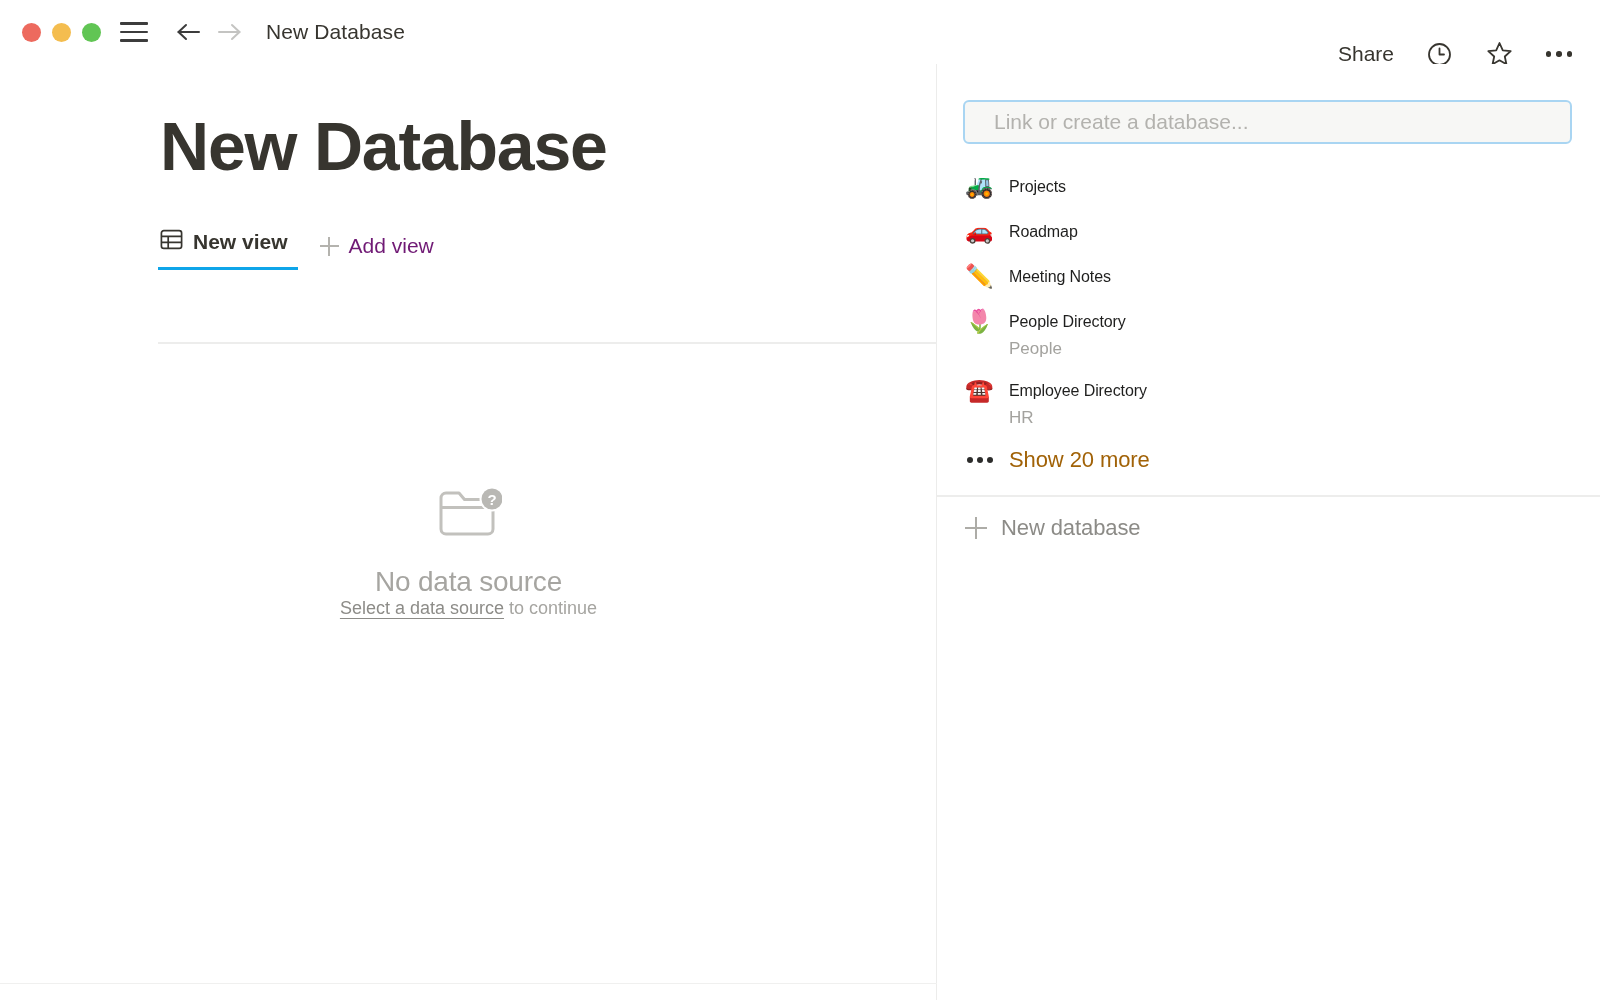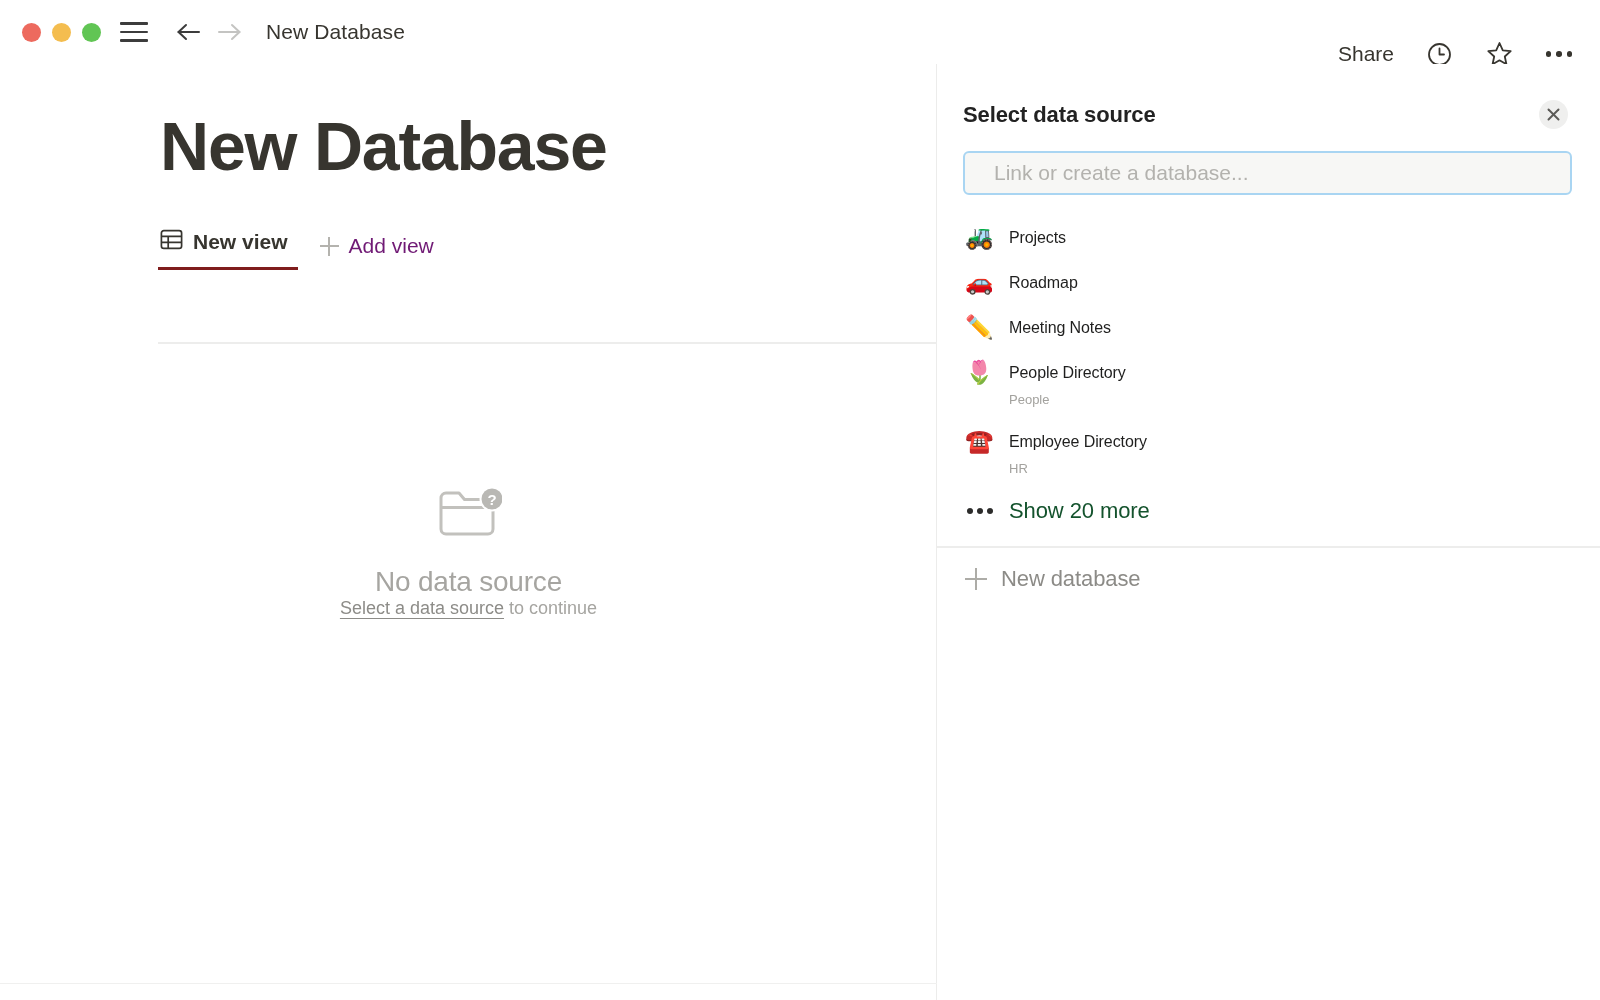--- a/index.html
+++ b/index.html
@@ -123,21 +123,21 @@
     height: 44px;
   }
   .tab {
     display: flex;
     align-items: center;
     gap: 10px;
     padding-bottom: 12px;
     cursor: pointer;
   }
   .tab-label { font-size: 21px; color: #37352f; font-weight: 600; }
-  .tab.active { border-bottom: 3px solid #7f1d1d; padding-left: 2px; padding-right: 10px; }
+  .tab.active { border-bottom: 3px solid #0ea5e9; padding-left: 2px; padding-right: 10px; }
   .tab.add { color: #a5a49f; }
   .tab.add .tab-label { color: #701a75; font-weight: 400; }
   .plus-icon {
     position: relative; width: 19px; height: 19px; display: inline-block;
   }
   .plus-icon::before, .plus-icon::after {
     content: ""; position: absolute; background: #b4b3ae;
   }
   .plus-icon::before { left: 0; top: 8.5px; width: 19px; height: 2px; }
   .plus-icon::after { top: 0; left: 8.5px; height: 19px; width: 2px; }
@@ -237,34 +237,34 @@
   .result-emoji {
     font-size: 23px;
     line-height: 28px;
     width: 30px;
     flex: 0 0 30px;
     text-align: center;
     font-family: "DejaVu Sans", sans-serif;
   }
   .result-text { display: flex; flex-direction: column; gap: 2px; padding-top: 1px; }
   .result-title { font-size: 16px; color: #1f1f1e; letter-spacing: -0.1px; line-height: 28px; }
-  .result-sub { font-size: 13px; color: #a3a29e; line-height: 22px; }
+  .result-sub { font-size: 17px; color: #a3a29e; line-height: 22px; }
 
   .dots-row {
     display: flex; align-items: center; gap: 14px;
     padding: 10px 8px 10px 6px;
     border-radius: 5px;
     cursor: pointer;
   }
   .dots-icon {
     width: 30px; flex: 0 0 30px;
     display: flex; gap: 4px; justify-content: center; align-items: center;
   }
   .dots-icon i { width: 6px; height: 6px; border-radius: 50%; background: #2c2c2b; display: block; }
-  .dots-label { font-size: 22px; color: #14532d; letter-spacing: -0.1px; }
+  .dots-label { font-size: 22px; color: #a16207; letter-spacing: -0.1px; }
 
   .panel-divider {
     margin: 12px 0 0 0;
     height: 1.5px;
     background: #ededec;
   }
 
   .new-db-row {
     display: flex; align-items: center; gap: 14px;
     padding: 18px 20px 18px 28px;
@@ -381,29 +381,20 @@
         <div class="empty-sub">
           <span class="empty-link">Select a data source</span><span> to continue</span>
         </div>
       </div>
 
       <div class="content-bottom-rule"></div>
     </div>
 
     <div class="panel">
 
-      <div class="panel-header">
-        <div class="panel-title">Select data source</div>
-        <div class="close-btn">
-          <svg width="15" height="15" viewBox="0 0 15 15">
-            <line x1="2.5" y1="2.5" x2="12.5" y2="12.5" stroke="#5b5a57" stroke-width="2" stroke-linecap="round"></line>
-            <line x1="12.5" y1="2.5" x2="2.5" y2="12.5" stroke="#5b5a57" stroke-width="2" stroke-linecap="round"></line>
-          </svg>
-        </div>
-      </div>
 
       <div class="search-wrap">
         <input class="search-input" type="text" placeholder="Link or create a database..." style="">
       </div>
 
       <div class="results">
 
         <div class="result-row">
           <span class="result-emoji">🚜</span>
           <span class="result-text">

